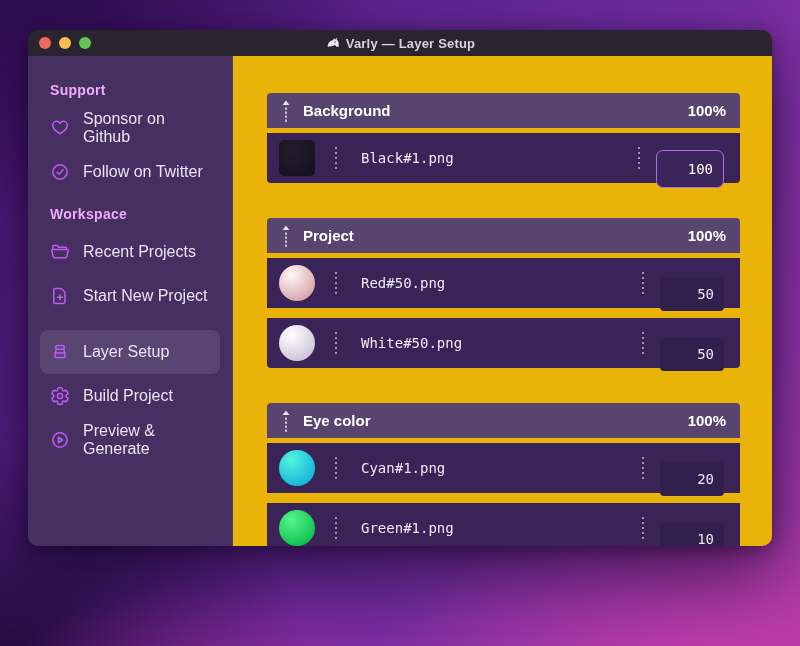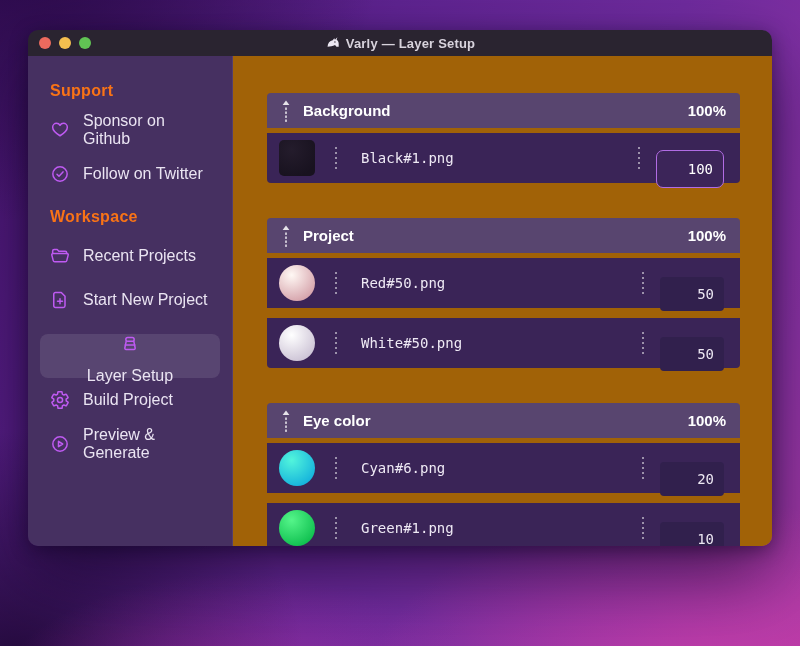--- a/index.html
+++ b/index.html
@@ -38,34 +38,34 @@
 
   
   .sidebar {
     width:205px; flex:0 0 205px; background:#463061;
     border-right:1px solid rgba(255,255,255,.07);
     padding:26px 12px 0 12px;
   }
   .section { margin-top:12px; }
   .section:first-child { margin-top:0; }
   .section-label {
-    color:#f97316; font-size:16px; font-weight:700; letter-spacing:.3px;
+    color:#f0abfc; font-size:14px; font-weight:700; letter-spacing:.3px;
     padding:0 10px; margin-bottom:8px;
   }
   .side-item {
     display:flex; align-items:center; gap:13px;
     height:44px; padding:0 10px; border-radius:8px;
     color:#eae4f2; font-size:16px; cursor:default;
   }
-  .side-item.active { background:rgba(255,255,255,.10);flex-direction:column; }
+  .side-item.active { background:rgba(255,255,255,.10); }
   .side-icon { width:20px; height:20px; flex:0 0 20px; display:flex; align-items:center; }
   .side-icon svg { width:20px; height:20px; stroke:#bf5af2; fill:none; stroke-width:1.8; stroke-linecap:round; stroke-linejoin:round; }
 
   
-  .main { flex:1; background:#a16207; padding:37px 32px 0 34px; overflow:hidden; }
+  .main { flex:1; background:#eab308; padding:37px 32px 0 34px; overflow:hidden; }
   .group { margin-bottom:35px; }
   .group-header {
     height:35px; background:#58456f; border-radius:4px 4px 0 0;
     display:flex; align-items:center; padding:0 14px; margin-bottom:5px;
   }
   .group-name { color:#ffffff; font-size:15px; font-weight:700; margin-left:12px; }
   .group-weight { margin-left:auto; color:#ffffff; font-size:15px; font-weight:700; }
   .drag-icon { width:10px; height:24px; }
 
   .layer-row {
@@ -268,21 +268,21 @@
           <rect x="4.1" y="20.5" width="1.8" height="2.4"></rect>
         </g>
       </svg>
       <span class="group-name">Eye color</span>
       <span class="group-weight">100%</span>
     </div>
     <div>
               <div class="layer-row">
     <div class="thumb" style="background: radial-gradient(circle at 35% 28%, rgb(82, 245, 220) 0%, rgb(22, 180, 220) 78%);"></div>
     <div class="dotted-handle h1"></div>
-    <div class="file-name">Cyan#6.png</div>
+    <div class="file-name">Cyan#1.png</div>
     <div class="dotted-handle h2"></div>
     <input class="value-input" type="text" value="20" style="">
   </div>
               <div class="layer-row">
     <div class="thumb" style="background: radial-gradient(circle at 35% 28%, rgb(85, 245, 138) 0%, rgb(16, 192, 80) 78%);"></div>
     <div class="dotted-handle h1"></div>
     <div class="file-name">Green#1.png</div>
     <div class="dotted-handle h2"></div>
     <input class="value-input" type="text" value="10" style="">
   </div>

